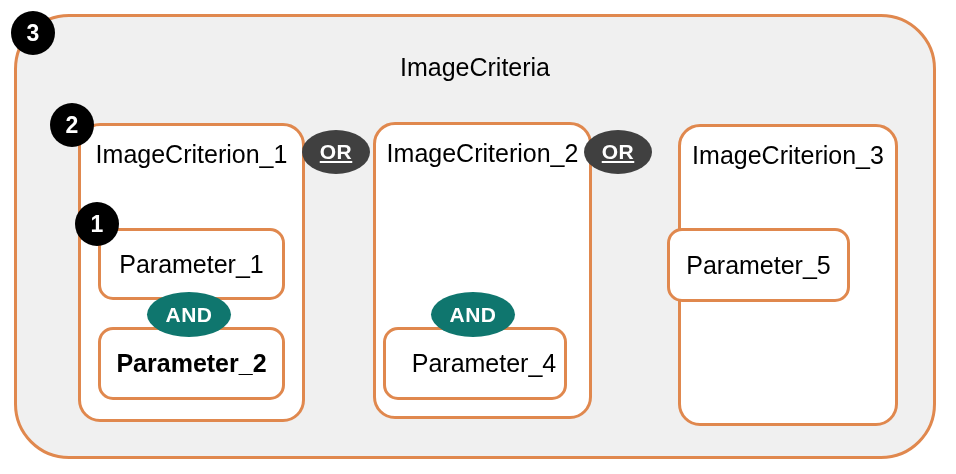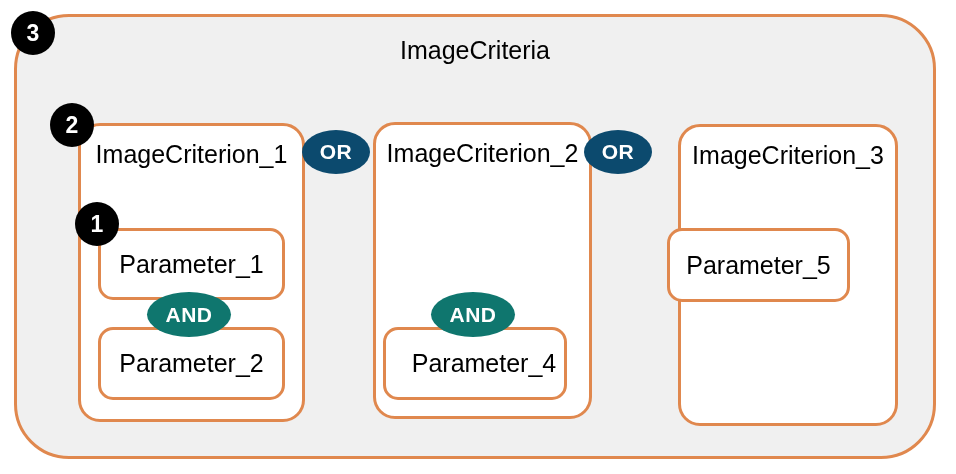--- a/index.html
+++ b/index.html
@@ -23,21 +23,21 @@
     width: 922px;
     height: 445px;
     box-sizing: border-box;
     background: #f0f0f0;
     border: 3.5px solid #e0884e;
     border-radius: 55px;
   }
   .outer-title {
     position: absolute;
     left: 14px;
-    top: 35px;
+    top: 52px;
     width: 922px;
     text-align: center;
     font-size: 25px;
     line-height: 30px;
     color: #000000;
   }
   
   .criterion {
     position: absolute;
     box-sizing: border-box;
@@ -66,38 +66,38 @@
     background: #ffffff;
     border: 3.5px solid #e0884e;
     border-radius: 15px;
     display: flex;
     align-items: center;
     justify-content: center;
     font-size: 25px;
     color: #000000;
   }
   #param-1 { left: 98px;  top: 228px; width: 187px; height: 72px; }
-  #param-2 { left: 98px;  top: 327px; width: 187px; height: 73px; }
+  #param-2 { left: 98px;  top: 327px; width: 187px; height: 73px; font-weight: bold; }
   #param-3 { left: 383px; top: 230px; width: 184px; height: 73px; }
   #param-4 { left: 383px; top: 327px; width: 184px; height: 73px; padding-left: 18px; }
   #param-5 { left: 667px; top: 228px; width: 183px; height: 74px; }
 
   
   .op {
     position: absolute;
     display: flex;
     align-items: center;
     justify-content: center;
     border-radius: 50%;
     color: #ffffff;
     font-weight: bold;
     font-size: 21px;
     letter-spacing: 0.5px;
   }
-  .op-or  { width: 68px; height: 44px; background: #0c4a6e; }
+  .op-or  { width: 68px; height: 44px; background: #404040; text-decoration: underline; }
   .op-and { width: 84px; height: 45px; background: #0f766e; }
   #or-1  { left: 302px; top: 130px; }
   #or-2  { left: 584px; top: 130px; }
   #and-1 { left: 147px; top: 292px; }
   #and-2 { left: 431px; top: 292px; }
 
   
   .callout {
     position: absolute;
     width: 44px;

